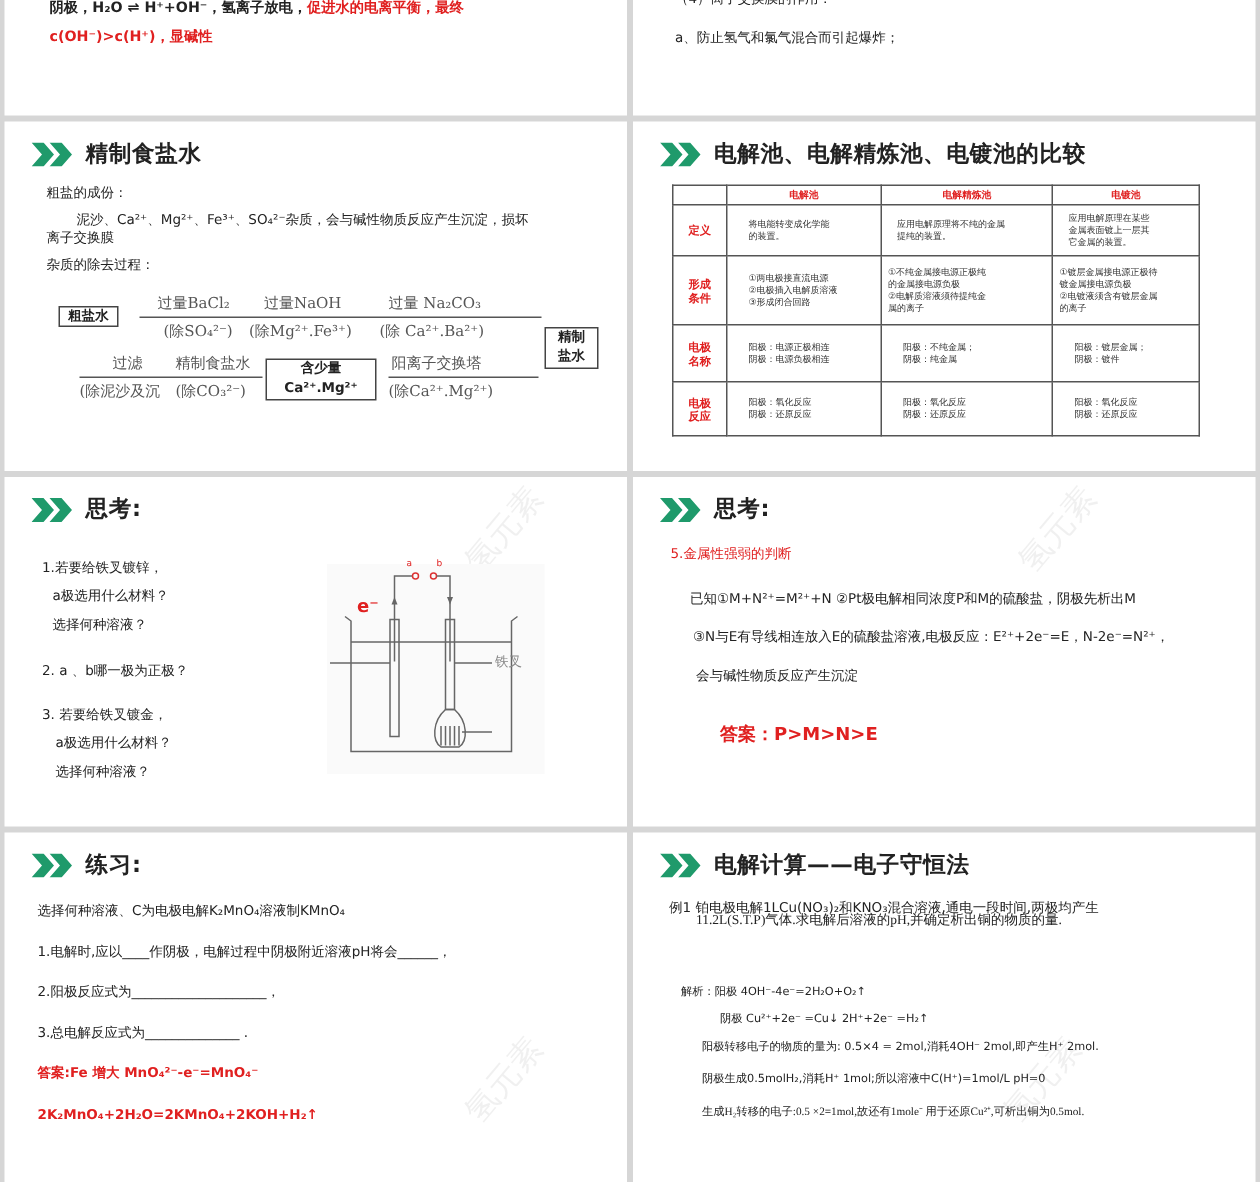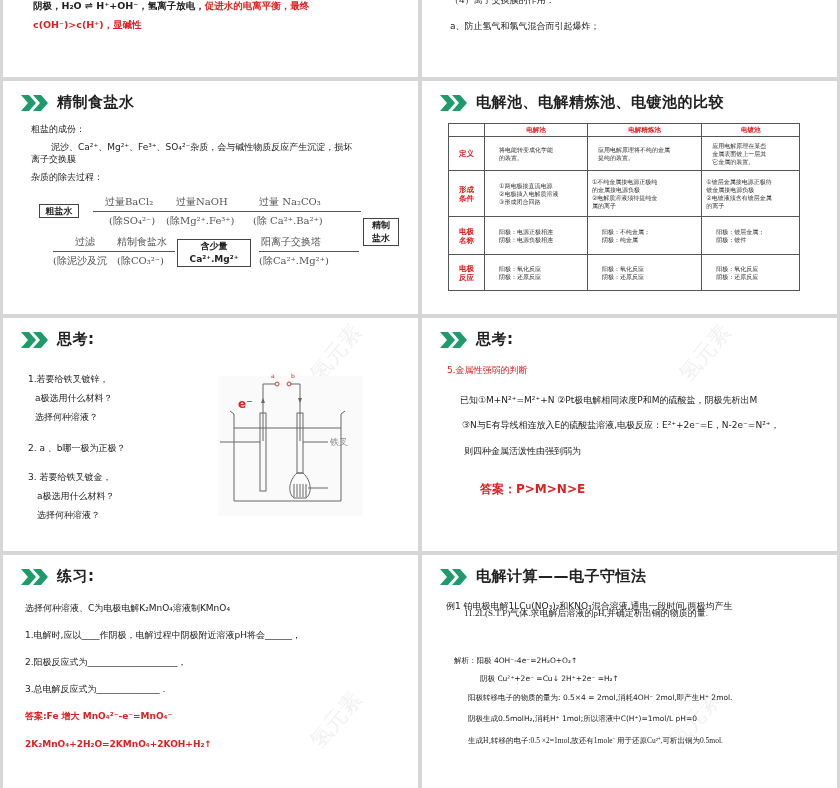--- a/index.html
+++ b/index.html
@@ -221,21 +221,21 @@
             <polygon points="0,0 8,0 15,8 8,16 0,16 7,8" fill="#1f9a6b"></polygon>
             <polygon points="12,0 20,0 27,8 20,16 12,16 19,8" fill="#1f9a6b"></polygon>
           </svg>
       </span>
       <span class="title-text">思考:</span>
     </div>
     <div class="watermark" style="left:250px; top:20px;">氢元素</div>
     <div class="t red" style="left:25px; top:46px;">5.金属性强弱的判断</div>
     <div class="t" style="left:38px; top:76px;">已知①M+N²⁺=M²⁺+N ②Pt极电解相同浓度P和M的硫酸盐，阴极先析出M</div>
     <div class="t" style="left:40px; top:101px;">③N与E有导线相连放入E的硫酸盐溶液,电极反应：E²⁺+2e⁻=E，N-2e⁻=N²⁺，</div>
-    <div class="t" style="left:42px; top:127px;">则四种金属活泼性由强到弱为</div>
+    <div class="t" style="left:42px; top:127px;">会与碱性物质反应产生沉淀</div>
     <div class="t red bold" style="left:58px; top:164px; font-size:12px; line-height:14px;">答案：P&gt;M&gt;N&gt;E</div>
   </div>
 
   <div class="slide s6">
     <div class="title">
       <span class="chev">
         <svg width="28" height="16" viewBox="0 0 28 16">
             <polygon points="0,0 8,0 15,8 8,16 0,16 7,8" fill="#1f9a6b"></polygon>
             <polygon points="12,0 20,0 27,8 20,16 12,16 19,8" fill="#1f9a6b"></polygon>
           </svg>

